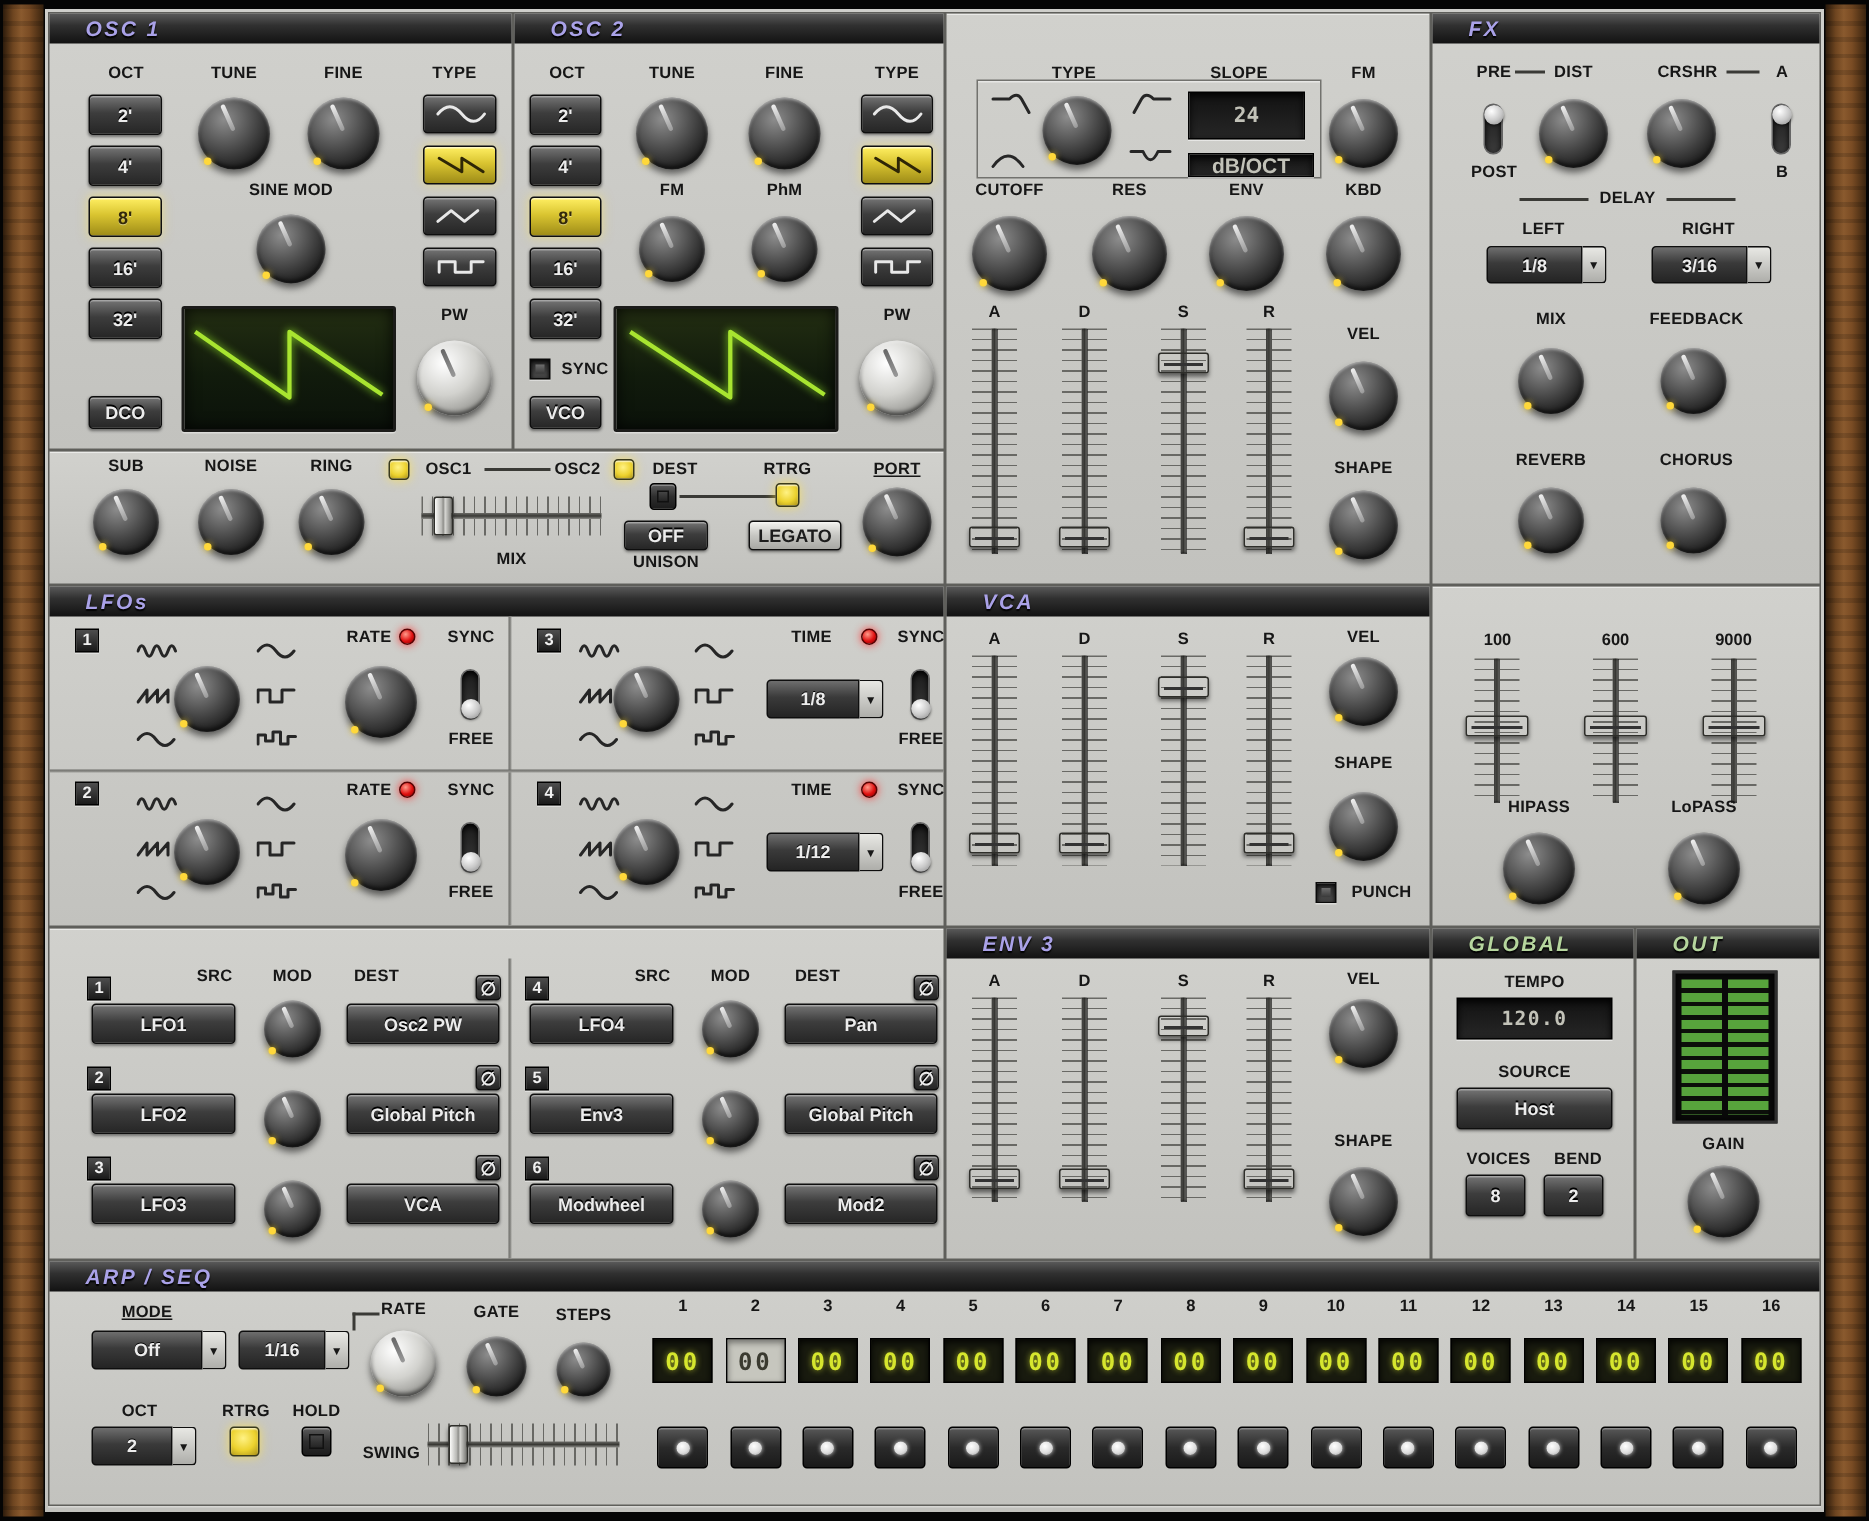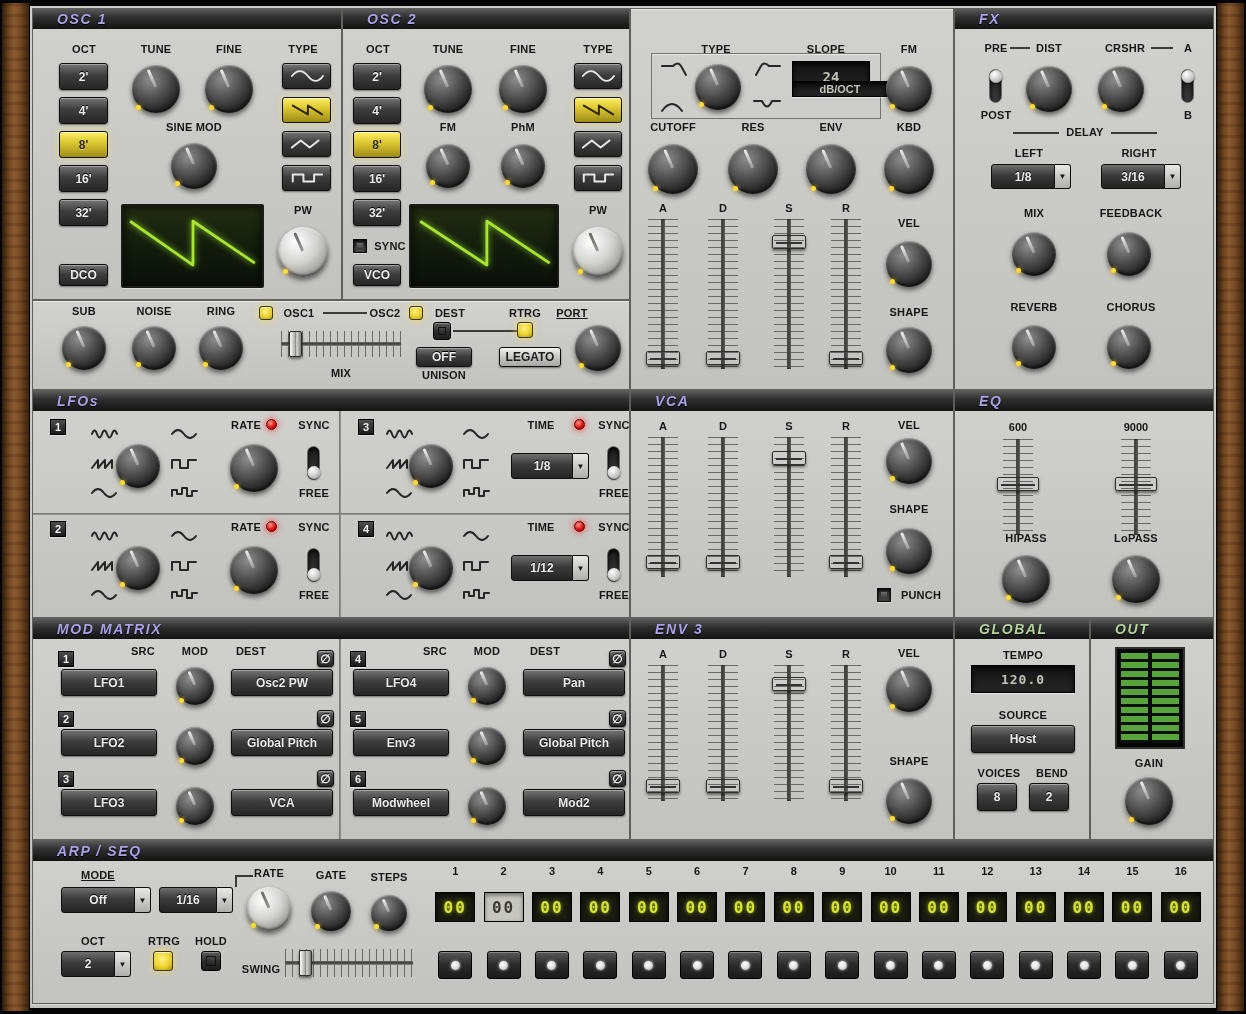--- a/index.html
+++ b/index.html
@@ -200,21 +200,21 @@
       </div>
       <div class="lbl" style="left:308px;top:66px;">MIX</div>
       <div class="lbl" style="left:417px;top:6px;">DEST</div>
       <div class="dbtn" style="left:400px;top:21px;width:18px;height:18px;"></div>
       <div class="hline" style="left:420px;top:29px;width:64px;height:2px;"></div>
       <div class="lbl" style="left:492px;top:6px;">RTRG</div>
       <div class="ybtn" style="left:484px;top:21px;width:16px;height:16px;"></div>
       <div class="btn" style="left:383px;top:46px;width:56px;height:20px;">OFF</div>
       <div class="btn light" style="left:466px;top:46px;width:62px;height:20px;">LEGATO</div>
       <div class="lbl" style="left:411px;top:68px;">UNISON</div>
-      <div class="lbl" style="left:539px;top:6px;text-decoration:underline;">PORT</div>
+      <div class="lbl" style="left:565px;top:6px;text-decoration:underline;">PORT</div>
       <div class="knob" style="left:542px;top:24px;width:46px;height:46px;"></div>
     </div>
 
     <div class="sec" style="left:600px;top:2px;width:324px;height:382px;">
       <div class="lbl" style="left:85px;top:34px;">TYPE</div>
       <div class="lbl" style="left:195px;top:34px;">SLOPE</div>
       <div class="fbox" style="left:20px;top:44px;width:230px;height:66px;">
         <div class="gly" style="left:8px;top:5px;">
             <svg width="30" height="18" viewBox="0 0 30 18">
               <path d="M2,7 L13,7 Q18,2 21,7 L26,16"></path>
@@ -230,21 +230,21 @@
             <svg width="30" height="18" viewBox="0 0 30 18">
               <path d="M28,7 L17,7 Q12,2 9,7 L4,16"></path>
             </svg>
           </div>
         <div class="gly" style="left:100px;top:42px;">
             <svg width="30" height="18" viewBox="0 0 30 18">
               <path d="M2,5 L10,5 Q15,16 20,5 L28,5"></path>
             </svg>
           </div>
         <div class="lcd" style="left:140px;top:7px;width:78px;height:32px;font-size:14px;">24</div>
-        <div class="lcd" style="left:140px;top:27px;width:96px;height:16px;font-size:11px;font-family:'Liberation Sans',sans-serif;">dB/OCT</div>
+        <div class="lcd" style="left:140px;top:48px;width:84px;height:16px;font-size:14px;font-family:'Liberation Sans',sans-serif;">dB/OCT</div>
       </div>
       <div class="lbl" style="left:278px;top:34px;">FM</div>
       <div class="knob" style="left:255px;top:57px;width:46px;height:46px;"></div>
       <div class="lbl" style="left:42px;top:112px;">CUTOFF</div>
       <div class="knob" style="left:17px;top:135px;width:50px;height:50px;"></div>
       <div class="lbl" style="left:122px;top:112px;">RES</div>
       <div class="knob" style="left:97px;top:135px;width:50px;height:50px;"></div>
       <div class="lbl" style="left:200px;top:112px;">ENV</div>
       <div class="knob" style="left:175px;top:135px;width:50px;height:50px;"></div>
       <div class="lbl" style="left:278px;top:112px;">KBD</div>
@@ -510,25 +510,29 @@
         </div>
       <div class="lbl" style="left:278px;top:28px;">VEL</div>
       <div class="knob" style="left:255px;top:47px;width:46px;height:46px;"></div>
       <div class="lbl" style="left:278px;top:112px;">SHAPE</div>
       <div class="knob" style="left:255px;top:137px;width:46px;height:46px;"></div>
       <div class="chk" style="left:246px;top:197px;"></div>
       <div class="lbl" style="left:290px;top:198px;">PUNCH</div>
     </div>
 
     <div class="sec" style="left:924px;top:384px;width:260px;height:228px;">
-      <div class="hdr">
-          <span>EQ</span>
-        </div>
       <div class="eqbands" style="left:4px;top:30px;width:236px;">
 
+      <div class="eqband">
+          <div class="blbl">100</div>
+          <div class="vsl eq" style="height:96px;margin-top:4px;">
+              <div class="track"></div>
+              <div class="sh" style="top:38px;"></div>
+            </div>
+        </div>
           <div class="eqband">
           <div class="blbl">600</div>
           <div class="vsl eq" style="height:96px;margin-top:4px;">
               <div class="track"></div>
               <div class="sh" style="top:38px;"></div>
             </div>
         </div>
           <div class="eqband">
           <div class="blbl">9000</div>
           <div class="vsl eq" style="height:96px;margin-top:4px;">
@@ -537,23 +541,20 @@
             </div>
         </div>
         </div>
       <div class="lbl" style="left:71px;top:141px;">HIPASS</div>
       <div class="knob" style="left:47px;top:164px;width:48px;height:48px;"></div>
       <div class="lbl" style="left:181px;top:141px;">LoPASS</div>
       <div class="knob" style="left:157px;top:164px;width:48px;height:48px;"></div>
     </div>
 
     <div class="sec" style="left:2px;top:612px;width:598px;height:222px;">
-      <div class="hdr">
-          <span>MOD MATRIX</span>
-        </div>
       <div class="groovev" style="left:306px;top:20px;bottom:0;"></div>
       <div class="lbl" style="left:110px;top:26px;">SRC</div>
       <div class="lbl" style="left:162px;top:26px;">MOD</div>
       <div class="lbl" style="left:218px;top:26px;">DEST</div>
       <div class="lbl" style="left:402px;top:26px;">SRC</div>
       <div class="lbl" style="left:454px;top:26px;">MOD</div>
       <div class="lbl" style="left:512px;top:26px;">DEST</div>
 
       <div class="badge" style="left:25px;top:32px;">1</div>
       <div class="btn" style="left:28px;top:50px;width:96px;height:27px;">LFO1</div>

